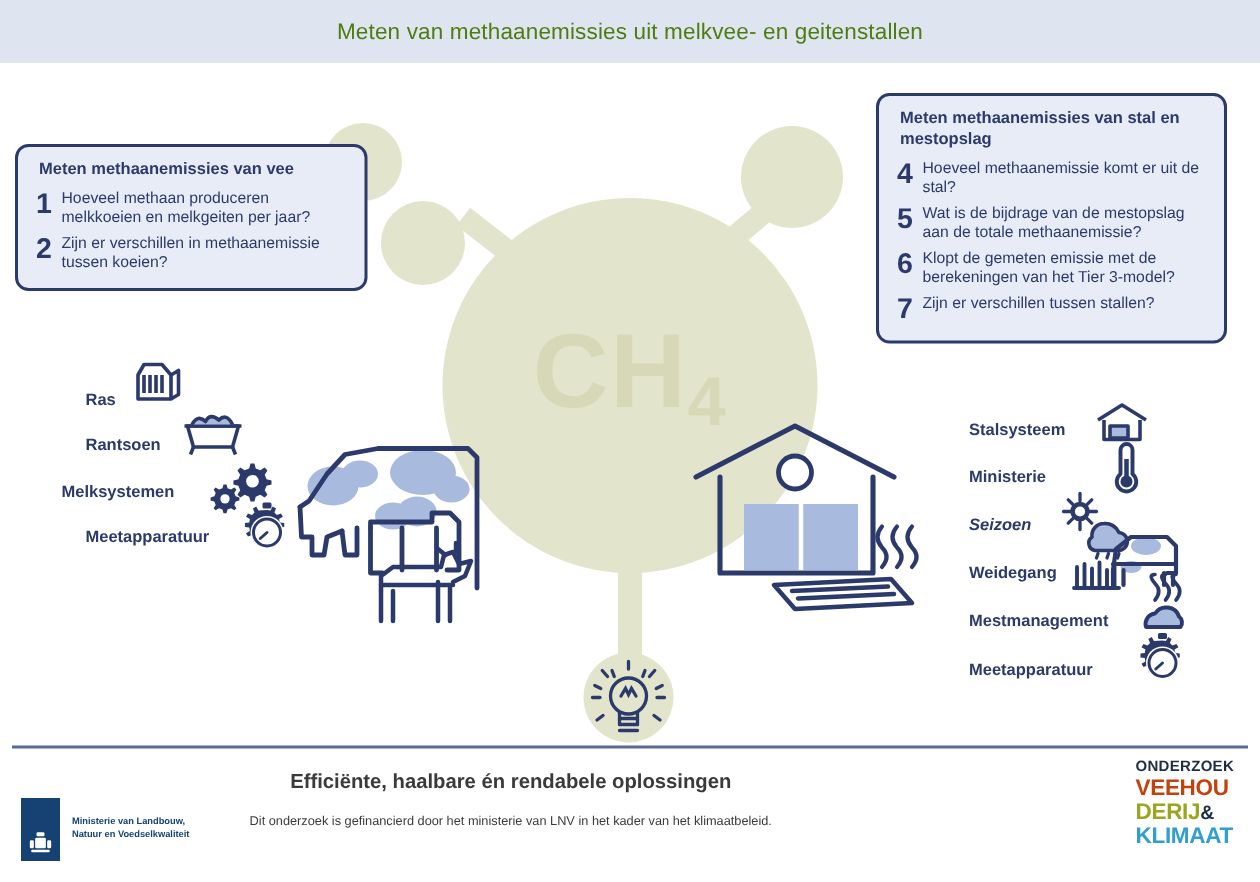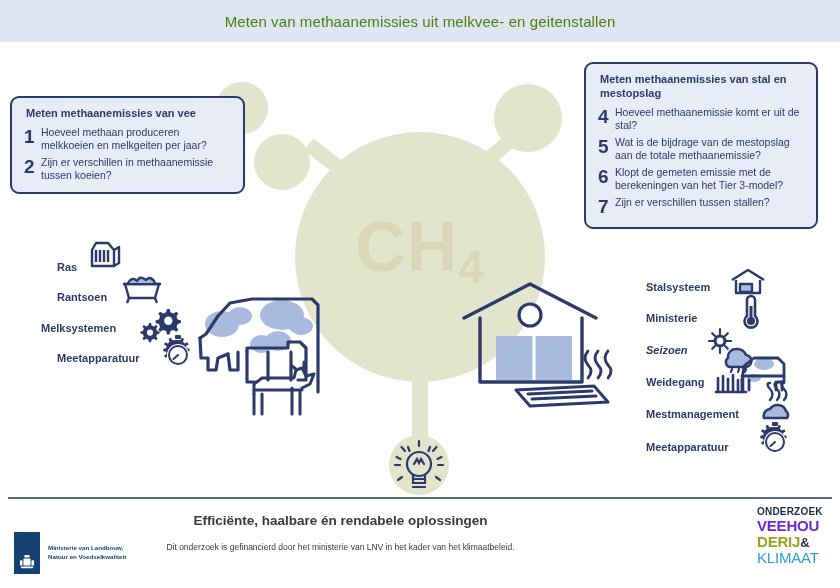--- a/index.html
+++ b/index.html
@@ -77,24 +77,24 @@
 
   
   .min-logo{position:absolute;left:14px;top:532px;display:flex;align-items:center;}
   .min-bar{width:26px;height:42px;background:#154273;position:relative;display:flex;align-items:flex-end;justify-content:center;}
   .min-crest{width:18px;height:16px;margin-bottom:4px;}
   .min-text{margin-left:8px;font-size:6.2px;line-height:1.45;color:#154273;font-weight:bold;white-space:nowrap;}
 
   
   .res-logo{position:absolute;left:757px;top:507px;width:72px;line-height:1;}
   .res-l1{font-size:10px;font-weight:bold;color:#1d2d44;letter-spacing:.2px;}
-  .res-l2{font-size:15px;font-weight:bold;color:#6d28d9;letter-spacing:-.2px;margin-top:1px;}
+  .res-l2{font-size:15px;font-weight:bold;color:#c2410c;letter-spacing:-.2px;margin-top:1px;}
   .res-l3{font-size:15px;font-weight:bold;color:#9aa61e;letter-spacing:-.2px;margin-top:1px;}
   .res-l3 .amp{color:#1d2d44;font-size:13px;}
-  .res-l4{font-size:15px;font-weight:normal;color:#2f9fd0;letter-spacing:-.2px;margin-top:1px;}
+  .res-l4{font-size:15px;font-weight:bold;color:#2f9fd0;letter-spacing:-.2px;margin-top:1px;}
 
   svg{display:block;overflow:visible;}
 </style>
 </head>
 <body>
 
 <div id="page">
 
   <div class="header-band">
     <div class="header-title">Meten van methaanemissies uit melkvee- en geitenstallen</div>

